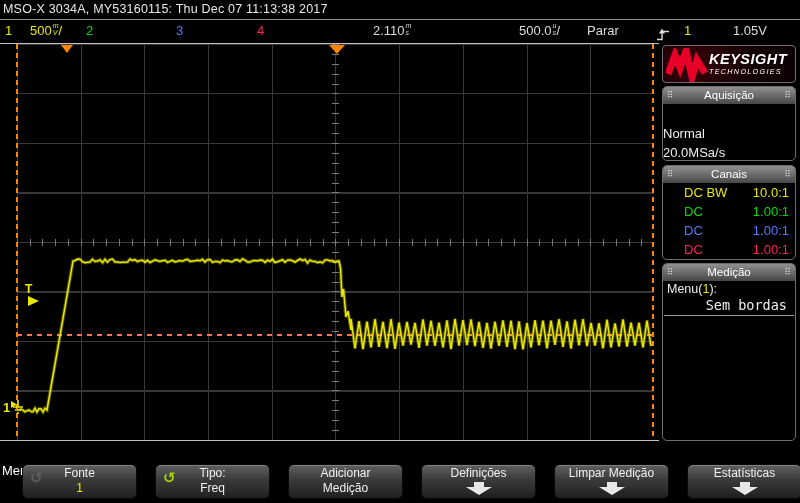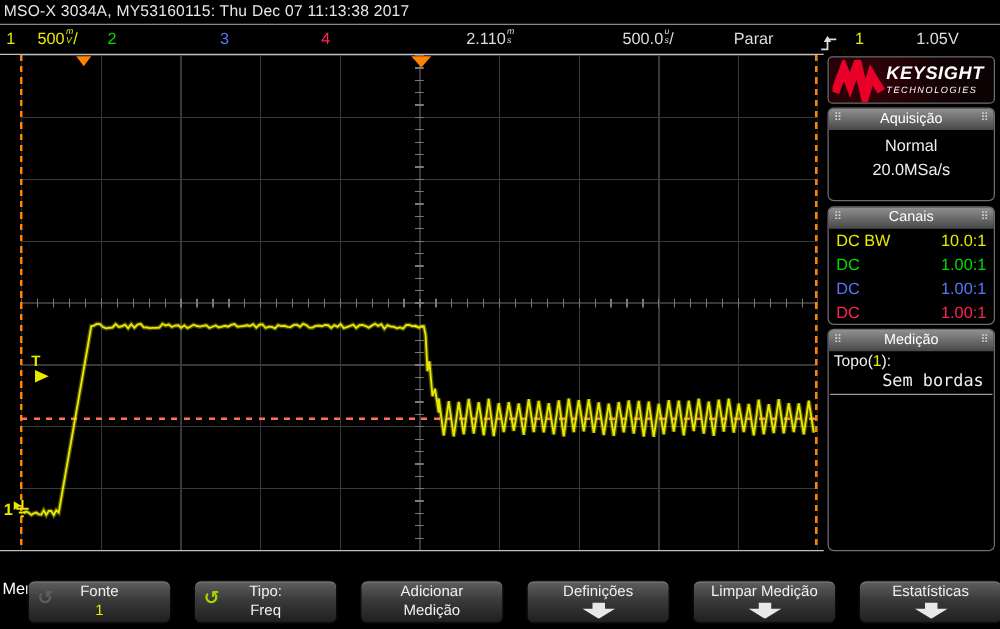--- a/index.html
+++ b/index.html
@@ -49,24 +49,24 @@
          font-size:11.5px;line-height:16px;text-align:center;color:#fff;position:relative;}
   .grip{position:absolute;top:2px;font-size:9px;color:#d8d8d8;line-height:13px;
         font-family:"DejaVu Sans",sans-serif;}
   .grip.l{left:4px}.grip.r{right:4px}
   .logo{top:1px;height:38px;border-radius:4px;overflow:hidden;
         background:radial-gradient(circle at 22% 55%,#38000a 0%,#140204 55%,#0a0103 100%);}
   .logotxt{position:absolute;left:46px;top:5px;font-style:italic;}
   .logotxt .b{font-size:14.5px;font-weight:bold;letter-spacing:.5px;color:#fff;line-height:16px;}
   .logotxt .s{font-size:7.3px;letter-spacing:1.25px;color:#fff;line-height:9px;}
   .acq{top:42px;height:75px;}
-  .acqbody{text-align:center;font-size:13px;line-height:19px;padding-top:3px;color:#eee;}
+  .acqbody{font-size:13px;line-height:19px;padding-top:20px;color:#eee;}
   .chpanel{top:121px;height:95px;}
   .chrow{display:flex;justify-content:space-between;font-size:13px;line-height:19px;
-         padding:0 6px;}
+         padding:0 6px;margin-left:15px;}
   .mpanel{top:219px;height:178px;}
   .mrow .lab{font-size:12.5px;line-height:16px;padding-left:4px;color:#eee;}
   .mrow .val{font-size:13.5px;line-height:17px;text-align:right;padding-right:8px;color:#eee;
              font-family:"DejaVu Sans Mono","Liberation Mono",monospace;}
   .mrow .rule{height:1px;background:#9a9a9a;margin:1px 1px 2px 1px;}
   
   .menutitle{left:2px;top:445px;font-size:13px;color:#fff;margin-top:18px;}
   .softkey{position:absolute;top:464px;width:113px;height:33px;border-radius:6px;
            background:linear-gradient(#5f5f5f,#3a3a3a 45%,#1f1f1f);
            border:1px solid #0a0a0a;box-shadow:inset 0 1px 0 #808080;
@@ -89,21 +89,21 @@
         <i>m</i>
         <i>V</i>
       </span><span>/</span></span>
   <span class="seg c2" style="left:86px">2</span>
   <span class="seg c3" style="left:176px">3</span>
   <span class="seg c4" style="left:257px">4</span>
   <span class="seg white" style="left:373px"><span>2.110</span><span class="stack">
         <i>m</i>
         <i>s</i>
       </span><span></span></span>
-  <span class="seg white" style="left:498px"><span>500.0</span><span class="stack">
+  <span class="seg white" style="left:519px"><span>500.0</span><span class="stack">
         <i>u</i>
         <i>s</i>
       </span><span>/</span></span>
   <span class="seg white" style="left:587px">Parar</span>
   <svg class="seg" style="left:656px;top:4px" width="15" height="15" viewBox="0 0 15 15">
     <path d="M1,12 H6 V4 H13" stroke="#dcdcdc" stroke-width="1.4" fill="none"></path>
     <polygon points="3,6 9,6 6,1" fill="#dcdcdc"></polygon>
   </svg>
   <span class="seg c1" style="left:684px">1</span>
   <span class="seg white" style="left:733px">1.05V</span>
@@ -179,21 +179,21 @@
       </div>
   </div>
 
   <div class="panel mpanel">
     <div class="phead">
       <span class="grip l">⠿</span>
       <span>Medição</span>
       <span class="grip r">⠿</span>
     </div>
     <div class="mrow">
-      <div class="lab"><span>Topo(</span><span class="c1">1</span><span>):</span></div>
+      <div class="lab"><span>Menu(</span><span class="c1">1</span><span>):</span></div>
       <div class="val">Sem bordas</div>
       <div class="rule"></div>
     </div>
   </div>
 </div>
 
 <div class="abs menutitle">Menu Medição</div>
 
 <div class="softkey" style="left:22px">
   <span class="rotico dim">↺</span>

